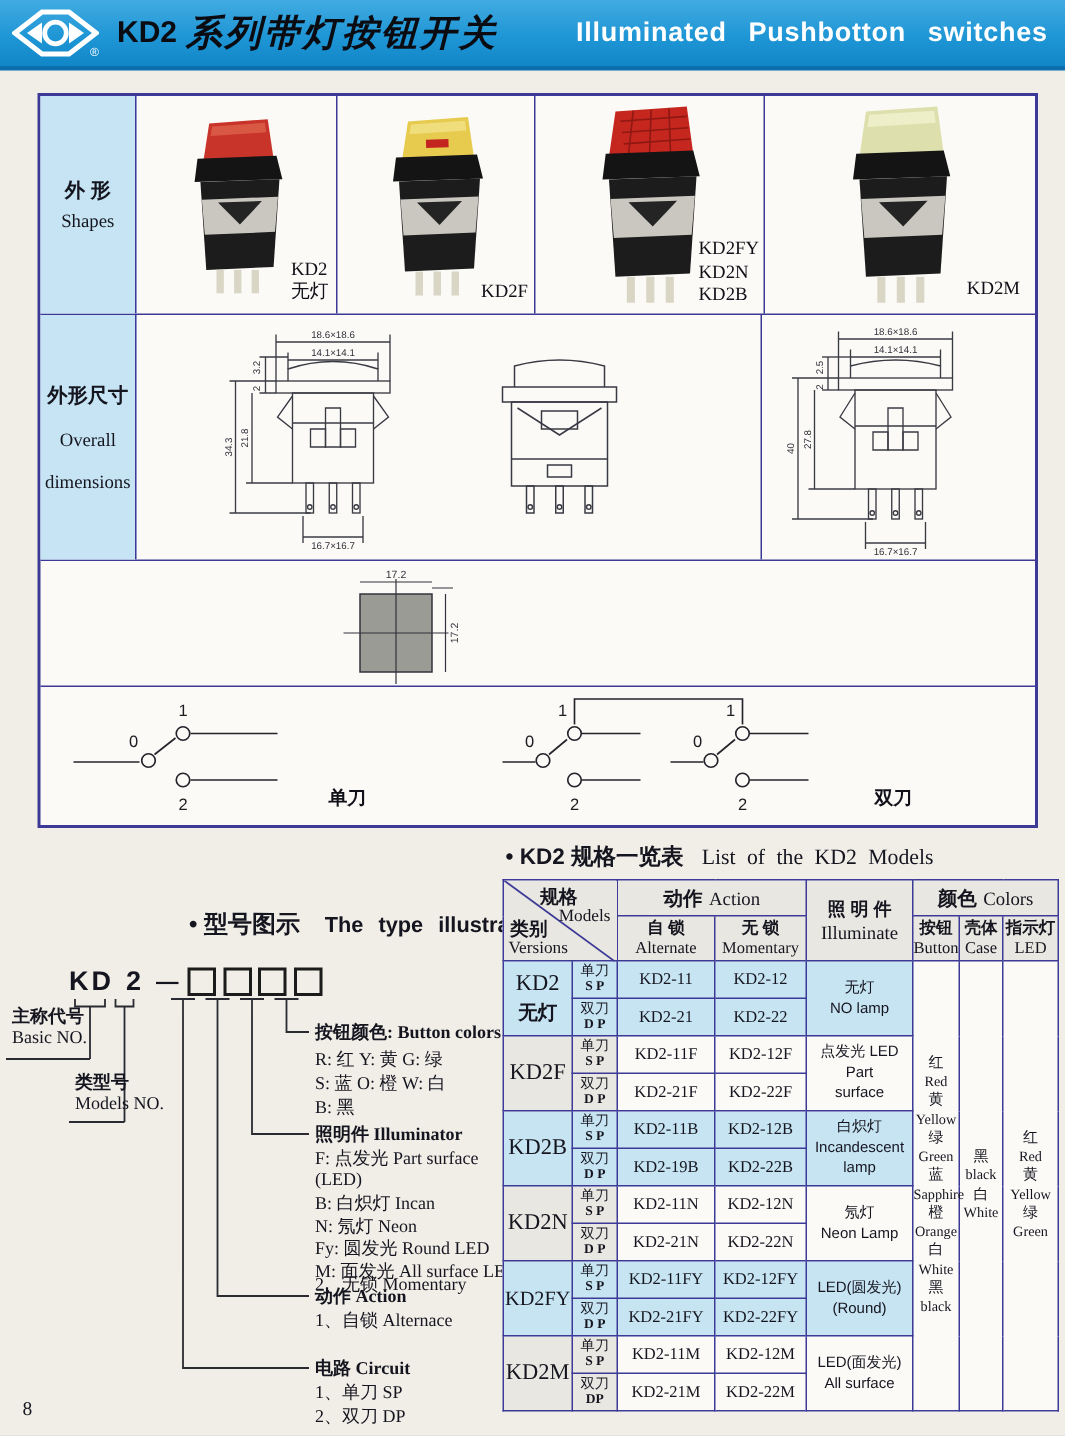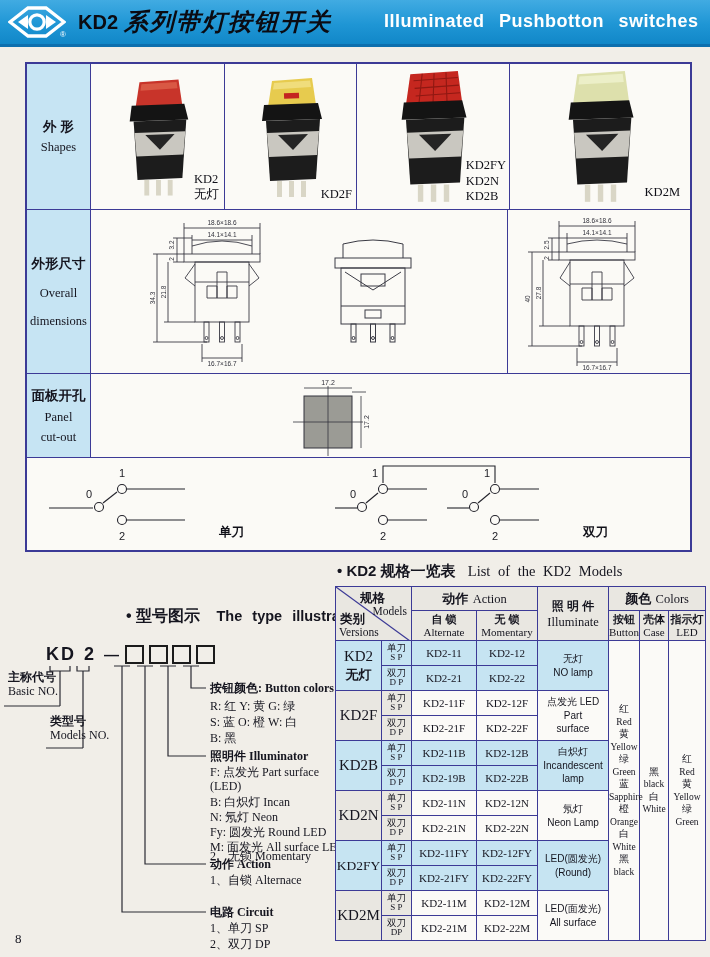--- a/index.html
+++ b/index.html
@@ -67,21 +67,21 @@
   .diag span{position:absolute;line-height:1;}
   .diag .d1{right:26px;top:5px;font-weight:bold;font-size:12.5px;}
   .diag .d2{right:4px;top:19px;font-family:"Liberation Serif",serif;font-size:11.5px;}
   .diag .d3{left:4px;top:26px;font-weight:bold;font-size:12.5px;}
   .diag .d4{left:3px;top:40px;font-family:"Liberation Serif",serif;font-size:11.5px;}
   .ver{font-family:"Liberation Serif",serif;font-size:15px;}
   .ver span{display:block;line-height:1.3;}
   .ver .v2{font-family:"Liberation Sans",sans-serif;font-size:13px;font-weight:bold;}
   .pole span{display:block;line-height:1.1;}
   .pole .pz{font-size:9.5px;}
-  .pole .pe{font-size:9px;font-family:"Liberation Serif",serif;}
+  .pole .pe{font-size:9px;font-family:"Liberation Serif",serif;font-weight:bold;}
   .mod{font-family:"Liberation Serif",serif;font-size:11px;}
   .ill{font-size:10px;}
   .ill span{display:block;line-height:1.35;}
   .ccol span{display:block;line-height:1.28;}
   .ccol .zh{font-size:10px;}
   .ccol .en{font-family:"Liberation Serif",serif;font-size:9.5px;}
   svg text{font-family:"Liberation Sans",sans-serif;}
   .sermono{font-family:"Liberation Serif",serif;}
 </style>
 </head>
@@ -302,25 +302,20 @@
             <text transform="translate(26.5,44) rotate(-90)">2</text>
             <text transform="translate(7.5,85) rotate(-90)">40</text>
             <text transform="translate(18.5,79) rotate(-90)">27.8</text>
             <text x="75" y="156">16.7×16.7</text>
           </g>
         </svg>
       </div>
     </div>
 
     <div class="srow" style="height:84px">
-      <div class="slabel" style="gap:5px">
-        <div class="zh">面板开孔</div>
-        <div class="en">Panel</div>
-        <div class="en">cut-out</div>
-      </div>
       <div class="scell" style="flex:1">
         <svg class="draw" style="left:200px;top:2px" width="120" height="82" viewBox="0 0 120 82">
           <rect x="13" y="20" width="48" height="52" fill="#9b9b95" stroke="#33333d" stroke-width="1"></rect>
           <g stroke="#33333d" stroke-width="0.8" fill="none">
             <line x1="2" y1="46" x2="72" y2="46"></line>
             <line x1="37" y1="10" x2="37" y2="80"></line>
             <line x1="13" y1="12" x2="61" y2="12"></line>
             <line x1="70" y1="20" x2="70" y2="72"></line>
             <line x1="61" y1="16" x2="75" y2="16"></line>
           </g>

